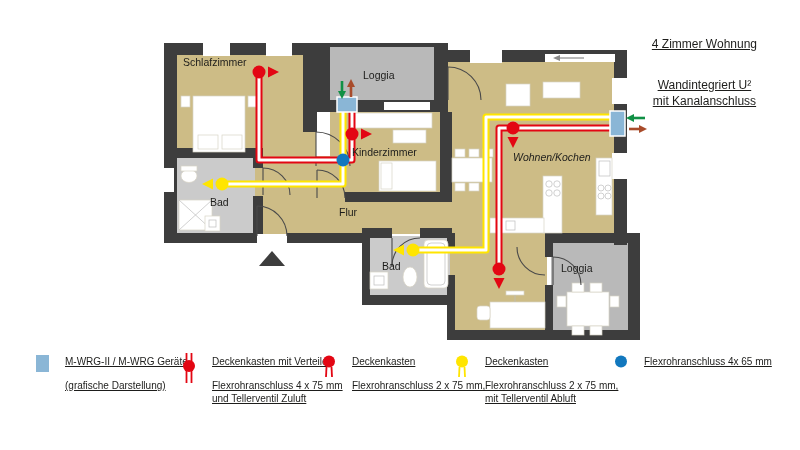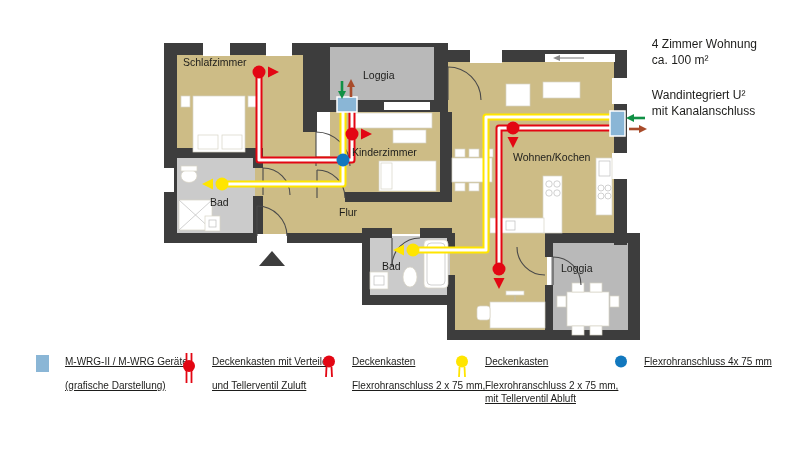--- a/index.html
+++ b/index.html
@@ -3,22 +3,22 @@
 <meta charset="utf-8">
 <style>
   html,body{margin:0;padding:0;}
   body{
     width:800px;height:450px;position:relative;background:#fff;overflow:hidden;
     font-family:"Liberation Sans",sans-serif;color:#1d1d1b;
   }
   .stage{position:absolute;left:0;top:0;width:800px;height:450px;}
   svg.plan{position:absolute;left:0;top:0;}
   .room-label{position:absolute;font-size:10.5px;color:#1d1d1b;white-space:nowrap;}
-  .info-block{position:absolute;right:43px;top:36px;text-align:left;font-size:12px;line-height:16px;}
-  .info-block .grp2{margin-top:19px;}
+  .info-block{position:absolute;right:43px;top:36px;text-align:center;font-size:12px;line-height:16px;text-decoration:underline;}
+  .info-block .grp2{margin-top:25px;}
   .legend-item{position:absolute;display:flex;gap:16px;font-size:10px;line-height:13px;text-decoration:underline;}
   .legend-item .sym{flex:0 0 auto;}
   .lg-title{margin-bottom:11px;white-space:nowrap;}
   .lg-sub{white-space:nowrap;}
   .device-chip{width:13px;height:17px;background:#8ab6d6;}
 </style>
 </head>
 <body>
 
 <div class="stage">
@@ -202,29 +202,28 @@
     <line x1="629" y1="129" x2="640" y2="129" stroke="#a84b2a" stroke-width="2.6"></line>
     <polygon points="639,125 639,133 647,129" fill="#a84b2a"></polygon>
   </g>
 
   <polygon points="272,251 285,266 259,266" fill="#3d3d3d"></polygon>
 </svg>
 
 <div class="room-label" style="left:183px;top:56px;">Schlafzimmer</div>
 <div class="room-label" style="left:363px;top:69px;">Loggia</div>
 <div class="room-label" style="left:352px;top:146px;">Kinderzimmer</div>
-<div class="room-label" style="left:513px;top:151px;">Wohnen/Kochen</div>
+<div class="room-label" style="left:513px;top:151px;font-style:italic;">Wohnen/Kochen</div>
 <div class="room-label" style="left:210px;top:196px;">Bad</div>
 <div class="room-label" style="left:339px;top:206px;text-align:center;">Flur</div>
 <div class="room-label" style="left:382px;top:260px;">Bad</div>
 <div class="room-label" style="left:561px;top:262px;">Loggia</div>
 
 <div class="info-block">
   <div>4 Zimmer Wohnung</div>
-  <div>ca. 100 m²</div>
   <div class="grp2">Wandintegriert U²</div>
   <div>mit Kanalanschluss</div>
 </div>
 
 <div class="legend-item" style="left:36px;top:355px;">
   <div class="sym device-chip"></div>
   <div>
     <div class="lg-title">M-WRG-II / M-WRG Geräte</div>
     <div class="lg-sub">(grafische Darstellung)</div>
   </div>
@@ -233,20 +232,21 @@
 <div class="legend-item" style="left:182px;top:355px;">
   <svg class="sym" width="14" height="30" style="margin-top:-2px;">
     <line x1="4.5" y1="0" x2="4.5" y2="8.5" stroke="#e30613" stroke-width="1.8"></line>
     <line x1="9.5" y1="0" x2="9.5" y2="8.5" stroke="#e30613" stroke-width="1.8"></line>
     <line x1="4.5" y1="17.5" x2="4.5" y2="30" stroke="#e30613" stroke-width="1.8"></line>
     <line x1="9.5" y1="17.5" x2="9.5" y2="30" stroke="#e30613" stroke-width="1.8"></line>
     <circle cx="7" cy="13" r="6" fill="#e30613"></circle>
   </svg>
   <div>
     <div class="lg-title">Deckenkasten mit Verteiler</div>
+    <div class="lg-sub">Flexrohranschluss 4 x 75 mm</div>
     <div class="lg-sub">und Tellerventil Zuluft</div>
   </div>
 </div>
 
 <div class="legend-item" style="left:322px;top:355px;">
   <svg class="sym" width="14" height="24">
     <circle cx="7" cy="6.5" r="6" fill="#e30613"></circle>
     <line x1="4.5" y1="12" x2="4" y2="22" stroke="#e30613" stroke-width="1.8"></line>
     <line x1="9.5" y1="12" x2="10" y2="22" stroke="#e30613" stroke-width="1.8"></line>
   </svg>
@@ -267,17 +267,17 @@
     <div class="lg-sub">Flexrohranschluss 2 x 75 mm,</div>
     <div class="lg-sub">mit Tellerventil Abluft</div>
   </div>
 </div>
 
 <div class="legend-item" style="left:614px;top:355px;">
   <svg class="sym" width="14" height="14">
     <circle cx="7" cy="6.5" r="6" fill="#1278be"></circle>
   </svg>
   <div>
-    <div class="lg-sub">Flexrohranschluss 4x 75 mm</div>
+    <div class="lg-sub">Flexrohranschluss 4x 65 mm</div>
   </div>
 </div>
 
 </div>
 
 </body></html>

